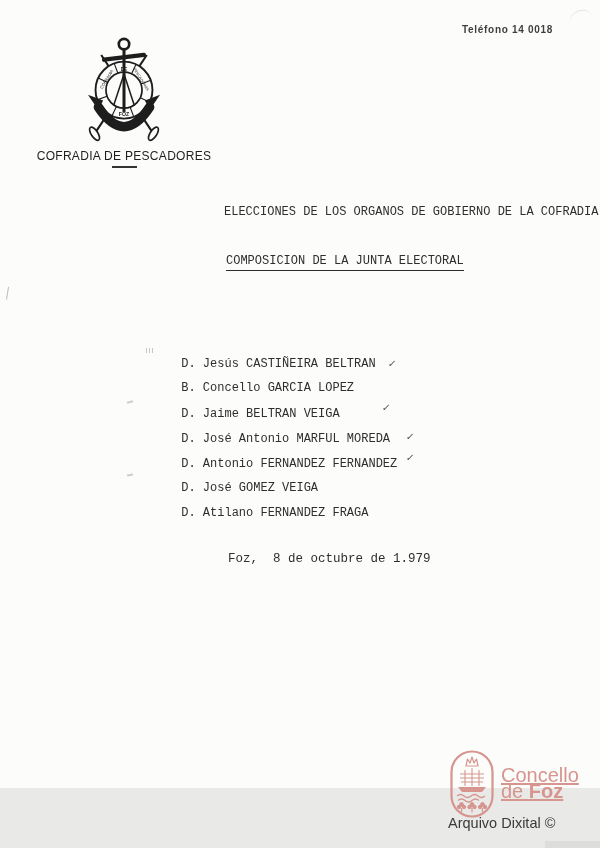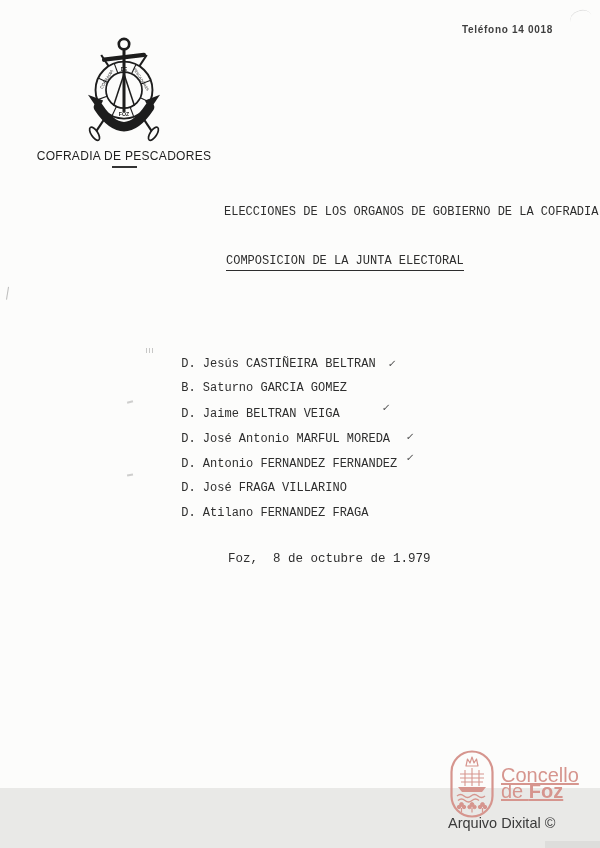--- a/index.html
+++ b/index.html
@@ -110,33 +110,33 @@
   <div class="org-underline"></div>
 
   <div class="tw title-l1">ELECCIONES DE LOS ORGANOS DE GOBIERNO DE LA COFRADIA</div>
   <div class="tw subheading">COMPOSICION DE LA JUNTA ELECTORAL</div>
 
   <div class="tw members">
     <div class="member-row">
       <span>D. Jesús CASTIÑEIRA BELTRAN</span><span class="member-mark mk0">✓</span>
     </div>
     <div class="member-row">
-      <span>B. Saturno GARCIA GOMEZ</span><span class="member-mark"></span>
+      <span>B. Concello GARCIA LOPEZ</span><span class="member-mark"></span>
     </div>
     <div class="member-row">
       <span>D. Jaime BELTRAN VEIGA</span><span class="member-mark mk2">✓</span>
     </div>
     <div class="member-row">
       <span>D. José Antonio MARFUL MOREDA</span><span class="member-mark mk3">✓</span>
     </div>
     <div class="member-row">
       <span>D. Antonio FERNANDEZ FERNANDEZ</span><span class="member-mark mk4">✓</span>
     </div>
     <div class="member-row">
-      <span>D. José FRAGA VILLARINO</span><span class="member-mark"></span>
+      <span>D. José GOMEZ VEIGA</span><span class="member-mark"></span>
     </div>
     <div class="member-row">
       <span>D. Atilano FERNANDEZ FRAGA</span><span class="member-mark"></span>
     </div>
   </div>
 
   <div class="tw dateline">Foz,  8 de octubre de 1.979</div>
 
   <div class="wm-logo">
     <svg width="46" height="70" viewBox="0 0 46 70">

